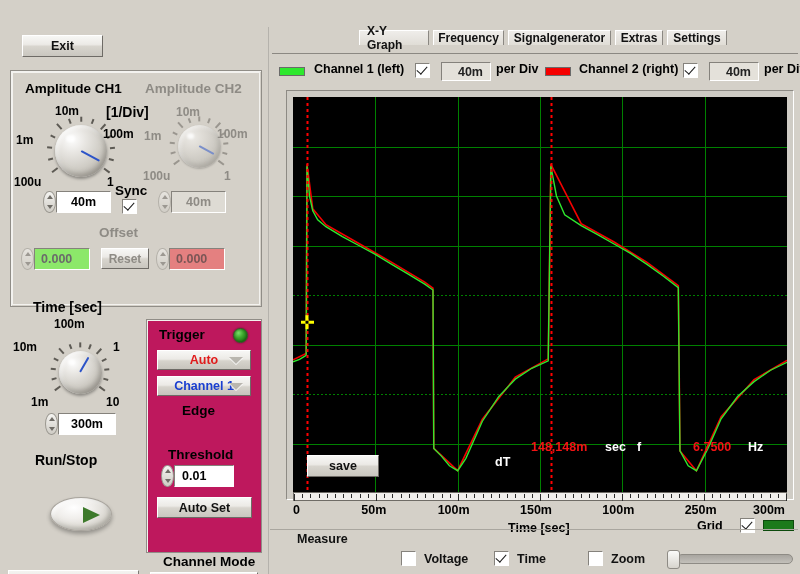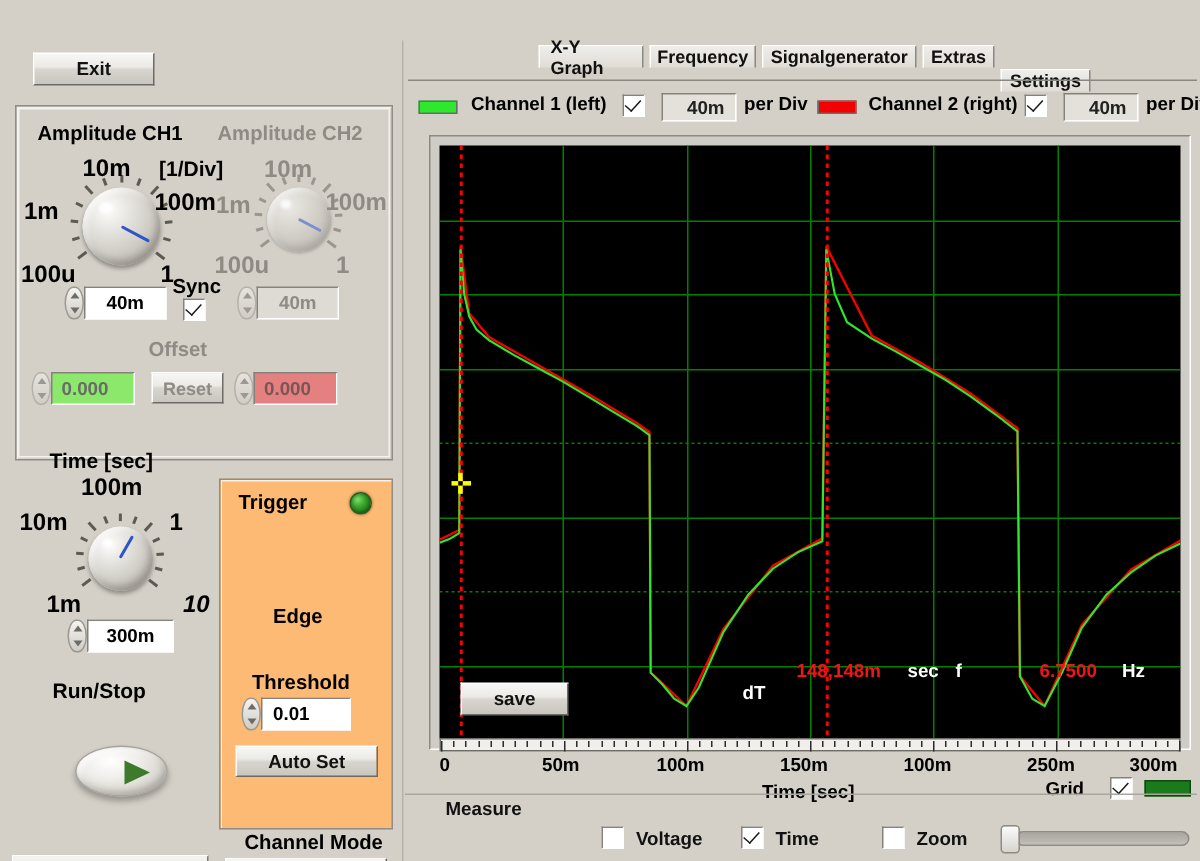--- a/index.html
+++ b/index.html
@@ -61,21 +61,21 @@
       radial-gradient(circle at 33% 28%, #eceae6 0%, #dedbd5 26%, #ccc9c2 58%, #bcb8b1 82%, #b1ada6 100%);
     box-shadow:0 1px 2px rgba(0,0,0,.2), inset -2px -3px 5px rgba(140,137,130,.4),
                inset 2px 2px 4px rgba(255,255,255,.6);
   }
   .knob .spec{position:absolute;border-radius:50%;background:rgba(255,255,255,.78);
     filter:blur(1px);}
   .pointer{position:absolute;background:#2d54c8;transform-origin:0 50%;height:2px;border-radius:1px;}
   .pointer.dim{background:#7b8fc9;}
   .tick{position:absolute;background:#5d5a54;transform-origin:0 50%;height:1.5px;}
   .tick.dim{background:#9a968f;}
-  .klabel{position:absolute;font-size:16px;font-weight:bold;color:#000;white-space:nowrap;}
+  .klabel{position:absolute;font-size:12px;font-weight:bold;color:#000;white-space:nowrap;}
   .klabel.dim{color:#8e8b85;}
 
   
   .spin{position:absolute;width:13px;height:22px;}
   .spin .sbody{position:absolute;left:0;top:0;width:13px;height:22px;border-radius:6px/11px;
     background:linear-gradient(#f5f4f1,#cfccc5);border:1px solid #9b9891;box-sizing:border-box;}
   .spin i{position:absolute;left:3.5px;width:0;height:0;border-left:3px solid transparent;
     border-right:3px solid transparent;}
   .spin i.up{top:4px;border-bottom:4px solid #6f6c66;}
   .spin i.dn{bottom:4px;border-top:4px solid #6f6c66;}
@@ -90,21 +90,21 @@
 
   
   .cb{position:absolute;width:15px;height:15px;background:#fff;
     border-top:1px solid #85827c;border-left:1px solid #85827c;
     border-bottom:1px solid #ffffff;border-right:1px solid #ffffff;box-sizing:border-box;}
   .cb.on::after{content:"";position:absolute;left:3px;top:0px;width:5px;height:9px;
     border:solid #1a1a1a;border-width:0 1.7px 1.7px 0;transform:rotate(42deg);}
 
   
   #trig-group{position:absolute;left:146px;top:292px;width:114px;height:232px;
-    border:1px solid #908d87;box-shadow:inset 1px 1px 0 #f3f2ef;background:#fdba74;}
+    border:1px solid #908d87;box-shadow:inset 1px 1px 0 #f3f2ef;background:#be185d;}
   .led{position:absolute;width:15px;height:15px;border-radius:50%;
     background:radial-gradient(circle at 34% 30%, #7ae06a 0%, #3ea82e 38%, #1d7813 75%, #0d520a 100%);
     box-shadow:0 0 2px rgba(0,0,0,.55), inset 0 0 3px rgba(0,0,0,.35);
     border:1px solid #2b5b22;box-sizing:border-box;}
 
   .combo{
     position:absolute;
     background:linear-gradient(#f7f7f5 0%,#eceae6 45%,#d6d3cc 55%,#c7c4bd 100%);
     border-top:1px solid #ffffff;border-left:1px solid #ffffff;
     border-bottom:1px solid #6e6b66;border-right:1px solid #6e6b66;
@@ -293,40 +293,48 @@
         <div class="tick" style="left: 35px; top: 34.25px; width: 7px; transform: rotate(312.333deg) translateX(24.36px);"></div>
         <div class="tick" style="left: 35px; top: 34.25px; width: 5px; transform: rotate(333.5deg) translateX(24.36px);"></div>
         <div class="tick" style="left: 35px; top: 34.25px; width: 5px; transform: rotate(354.667deg) translateX(24.36px);"></div>
         <div class="tick" style="left: 35px; top: 34.25px; width: 5px; transform: rotate(375.833deg) translateX(24.36px);"></div>
         <div class="tick" style="left: 35px; top: 34.25px; width: 7px; transform: rotate(397deg) translateX(24.36px);"></div>
       </div>
     <div class="klabel" style="left:54px;top:290px;">100m</div>
     <div class="klabel" style="left:13px;top:313px;">10m</div>
     <div class="klabel" style="left:113px;top:313px;">1</div>
     <div class="klabel" style="left:31px;top:368px;">1m</div>
-    <div class="klabel" style="left:122px;top:368px;font-style:italic;">10</div>
+    <div class="klabel" style="left:106px;top:368px;">10</div>
 
     <div class="spin" style="left:45px;top:386px;">
       <div class="sbody"></div>
         <i class="up"></i>
         <i class="dn"></i>
     </div>
     <div class="tfield" style="left:58px;top:386px;width:58px;height:22px;">300m</div>
 
     <div class="hdr" style="left:35px;top:425px;font-size:14px;">Run/Stop</div>
     <div id="runstop">
       <div class="tri"></div>
     </div>
 
     <div id="copy">© 2012  C. Zeitnitz V1.41</div>
 
     <div id="trig-group">
       <div class="hdr" style="left:12px;top:7px;font-size:13.5px;">Trigger</div>
       <div class="led" style="left:86px;top:8px;"></div>
 
+      <div class="combo" style="left:10px;top:30px;width:94px;height:20px;color:#e01b1b;">
+        <span>Auto</span>
+        <i class="arr"></i>
+      </div>
+      <div class="combo" style="left:10px;top:56px;width:94px;height:20px;color:#1a3fd0;">
+        <span>Channel 1</span>
+        <i class="arr"></i>
+      </div>
 
       <div class="hdr" style="left:35px;top:83px;">Edge</div>
 
       <div class="hdr" style="left:21px;top:127px;">Threshold</div>
       <div class="spin" style="left:14px;top:145px;">
         <div class="sbody"></div>
           <i class="up"></i>
           <i class="dn"></i>
       </div>
       <div class="tfield" style="left:27px;top:145px;width:60px;height:22px;justify-content:flex-start;padding-left:7px;">0.01</div>
@@ -349,21 +357,21 @@
       </div>
       <div class="tab" style="left:161px;width:71px;">
         <span>Frequency</span>
       </div>
       <div class="tab" style="left:236px;width:103px;">
         <span>Signalgenerator</span>
       </div>
       <div class="tab" style="left:343px;width:48px;">
         <span>Extras</span>
       </div>
-      <div class="tab" style="left:395px;width:60px;margin-top:16px;">
+      <div class="tab" style="left:395px;width:60px;">
         <span>Settings</span>
       </div>
     </div>
     <div id="tabline"></div>
 
     <div class="swatch" style="left:10px;top:40px;background:#2ee82e;"></div>
     <div class="chlabel" style="left:45px;top:35px;">Channel 1 (left)</div>
     <div class="cb on" style="left:146px;top:36px;"></div>
     <div class="tfield" style="left:172px;top:35px;width:50px;height:19px;background:#e4e1da;color:#222;justify-content:flex-end;padding-right:7px;">40m</div>
     <div class="chlabel" style="left:227px;top:35px;">per Div</div>

